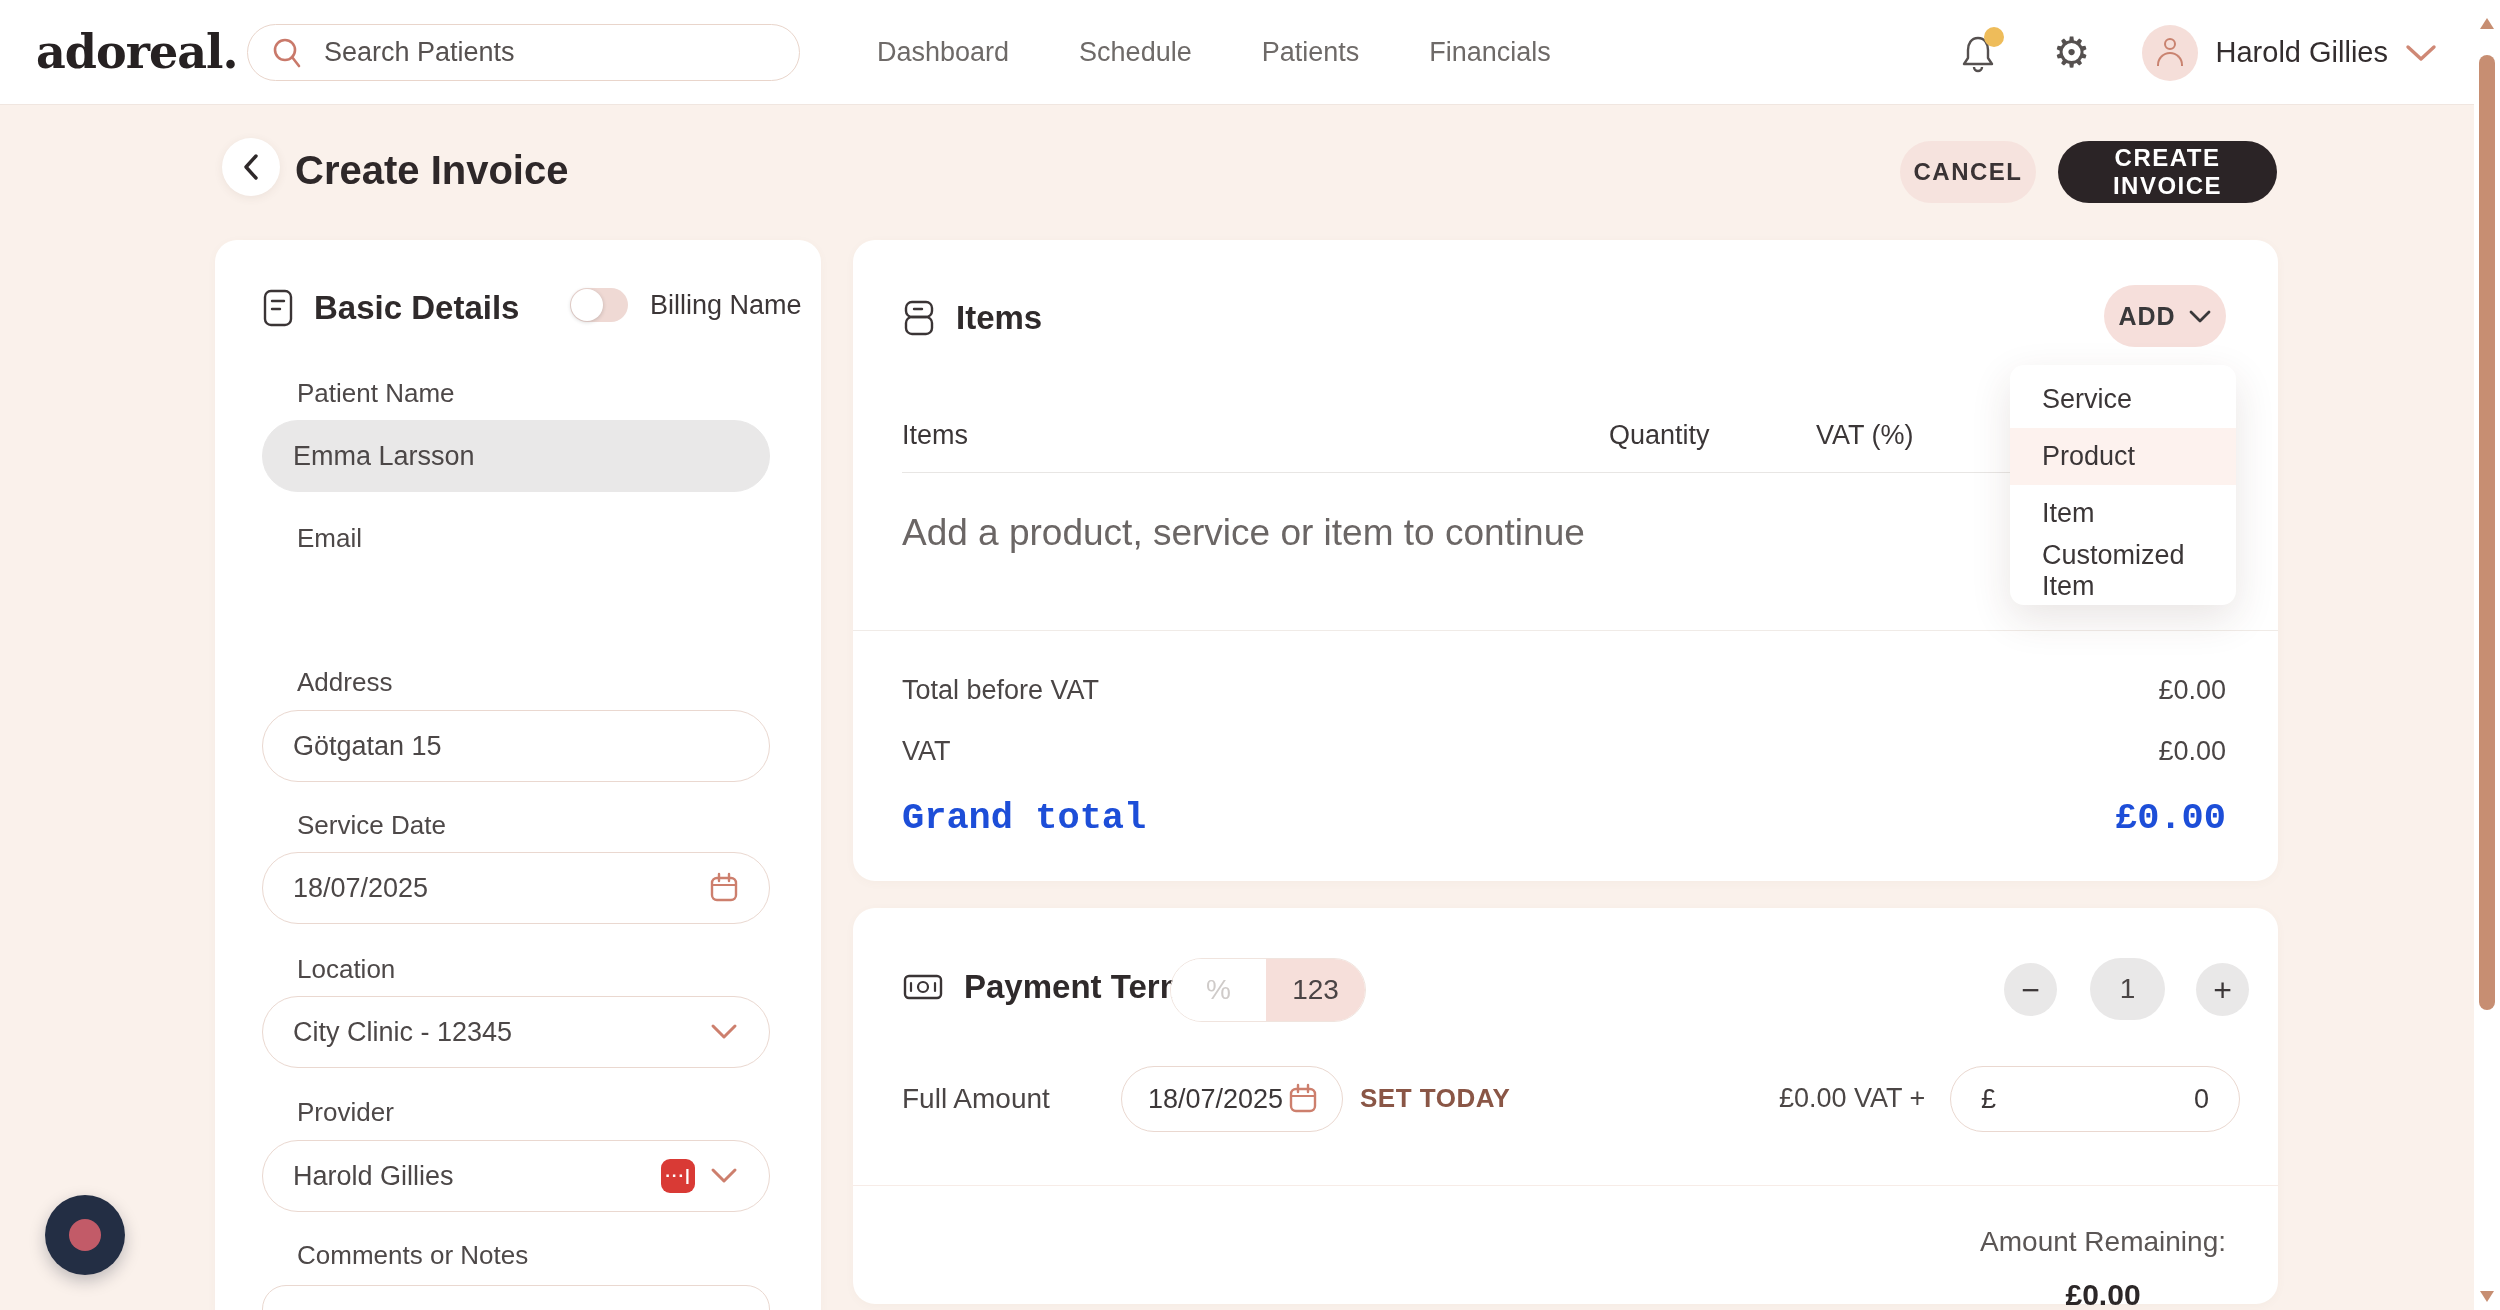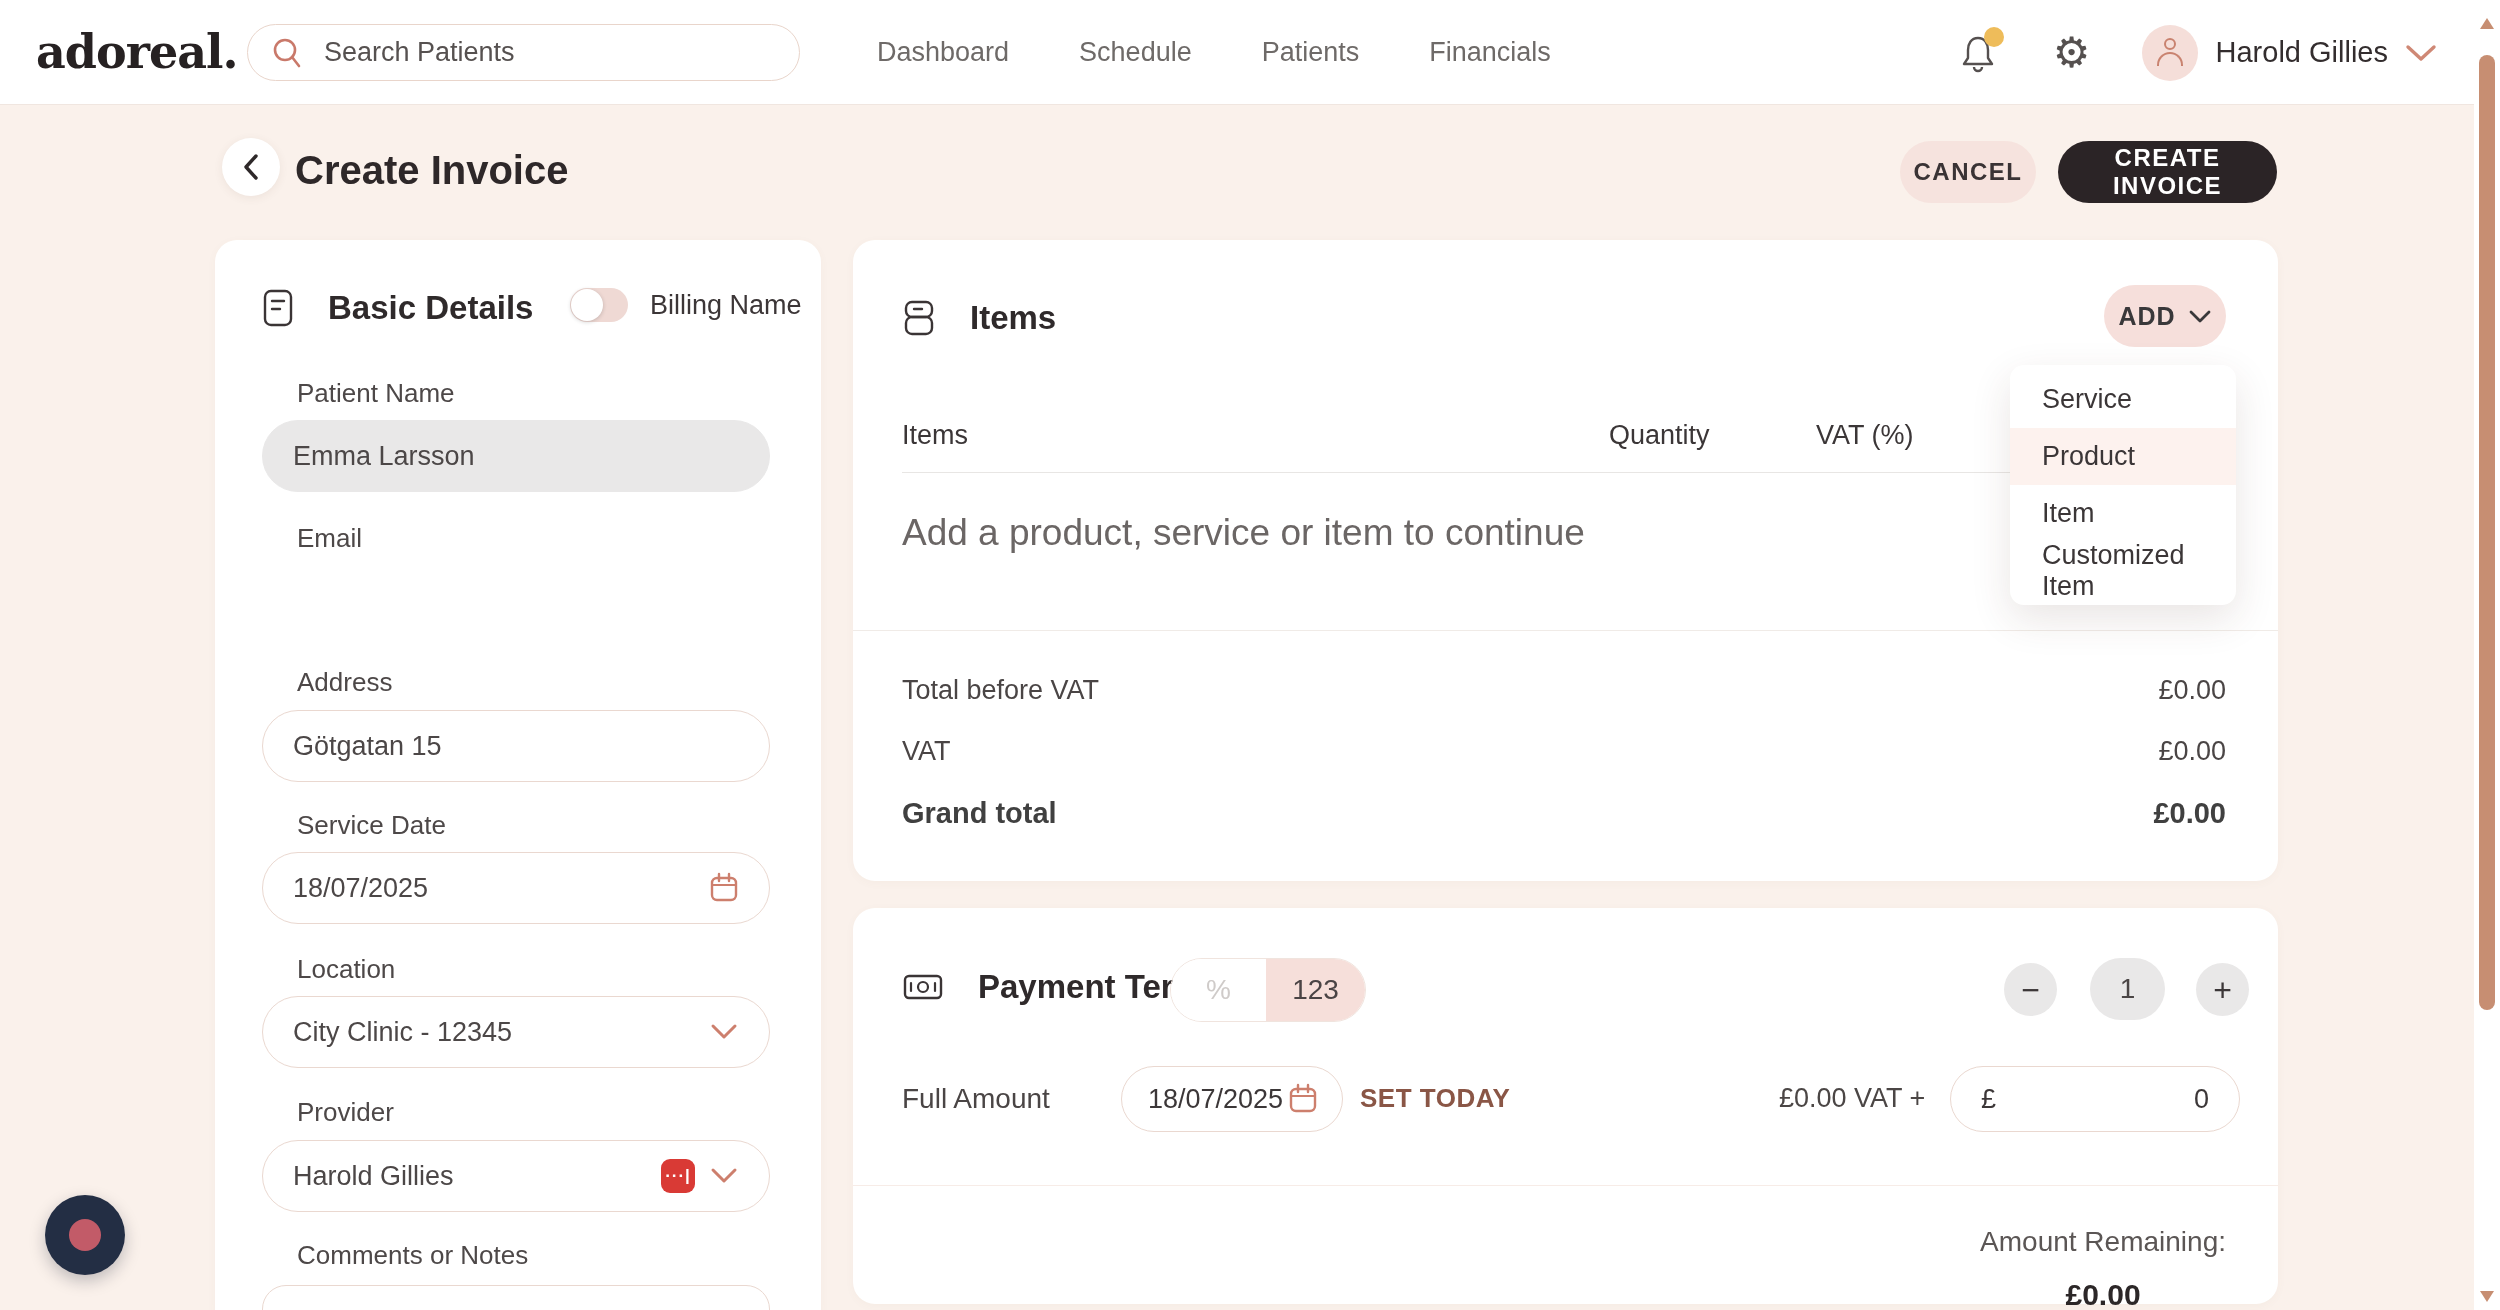--- a/index.html
+++ b/index.html
@@ -42,21 +42,21 @@
   .back-btn { position:absolute; left:222px; top:138px; width:58px; height:58px; border-radius:50%; background:#ffffff; box-shadow:0 2px 10px rgba(90,60,50,.08); display:flex; align-items:center; justify-content:center; cursor:pointer; z-index:5; }
   .page-title { position:absolute; left:295px; top:148px; font-size:40px; font-weight:700; color:#2e2829; z-index:5; }
   .btn { border:none; cursor:pointer; font-family:inherit; font-weight:700; letter-spacing:1.5px; border-radius:34px; }
   .btn-cancel { position:absolute; left:1900px; top:141px; width:136px; height:62px; background:#f6e3de; color:#3a3335; font-size:24px; z-index:5; }
   .btn-create { position:absolute; left:2058px; top:141px; width:219px; height:62px; background:#2b2426; color:#ffffff; font-size:24px; z-index:5; }
   
   .card { position:absolute; background:#ffffff; border-radius:22px; box-shadow:0 2px 10px rgba(120,90,75,.04); }
   .card-basic   { left:215px; top:240px; width:606px; height:1090px; }
   .card-items   { left:853px; top:240px; width:1425px; height:641px; }
   .card-payment { left:853px; top:908px; width:1425px; height:396px; }
-  .sect-head { position:absolute; display:flex; align-items:center; gap:34px; }
+  .sect-head { position:absolute; display:flex; align-items:center; gap:20px; }
   .sect-title { font-size:33px; font-weight:700; color:#2f2a2b; }
   
   .field-label { position:absolute; left:82px; font-size:26px; color:#4d4848; }
   .pill-input {
     position:absolute; left:47px; width:508px; height:72px;
     border:1.5px solid #ead8d0; border-radius:36px; background:#fff;
     display:flex; align-items:center; padding:0 30px; gap:14px;
   }
   .pill-input input { border:none; outline:none; background:transparent; font-size:27px; color:#4c4747; width:100%; font-family:inherit; }
   .pill-input.disabled { background:#e9e8e8; border-color:#e9e8e8; }
@@ -69,21 +69,21 @@
   .provider-badge { width:34px; height:34px; border-radius:9px; background:#d93a35; color:#fff; display:flex; align-items:center; justify-content:center; font-size:17px; font-weight:700; letter-spacing:1px; }
   textarea.notes { position:absolute; left:47px; top:1045px; width:508px; height:70px; border:1.5px solid #ead8d0; border-radius:24px; background:#fff; resize:none; outline:none; font-family:inherit; font-size:26px; padding:18px 28px; color:#4c4747; }
   
   .add-btn { position:absolute; right:52px; top:45px; width:122px; height:62px; border-radius:31px; background:#f6dfdb; border:none; cursor:pointer; display:flex; align-items:center; justify-content:center; gap:12px; font-family:inherit; font-size:25px; font-weight:700; letter-spacing:1px; color:#39383a; }
   .tbl-head { position:absolute; top:180px; font-size:27px; color:#3b3637; }
   .tbl-divider { position:absolute; left:49px; right:49px; top:232px; height:1px; background:#e8e6e4; }
   .empty-msg { position:absolute; left:49px; top:272px; font-size:37px; color:#6b6665; }
   .sect-divider { position:absolute; left:0; right:0; top:390px; height:1px; background:#f0ebe7; }
   .total-row { position:absolute; left:49px; right:52px; display:flex; justify-content:space-between; align-items:center; }
   .total-label, .total-value { font-size:27px; color:#4a4545; }
-  .total-row.grand .total-label, .total-row.grand .total-value { font-weight:700; font-size:29px; color:#404040; }
+  .total-row.grand .total-label, .total-row.grand .total-value { font-weight:700; font-size:37px; color:#1d4ed8;font-family:Liberation Mono, monospace; }
   
   .add-menu { position:absolute; left:2010px; top:365px; width:226px; height:240px; background:#ffffff; border-radius:14px; box-shadow:0 14px 40px rgba(70,45,35,.12); z-index:30; overflow:hidden; padding:6px 0; }
   .menu-item { height:57px; display:flex; align-items:center; padding:0 32px; font-size:27px; color:#3b3637; cursor:pointer; }
   .menu-item.highlight { background:#fdf2ee; }
   
   .seg { position:absolute; left:317px; top:50px; width:196px; height:64px; border-radius:32px; overflow:hidden; display:flex; border:1.5px solid #f0e4de; }
   .seg-left { width:96px; background:#ffffff; display:flex; align-items:center; justify-content:center; font-size:28px; color:#cfcbc9; cursor:pointer; }
   .seg-right { width:100px; background:#f6dfda; display:flex; align-items:center; justify-content:center; font-size:28px; color:#4a4445; cursor:pointer; }
   .stepper-btn { position:absolute; top:55px; width:53px; height:53px; border-radius:50%; background:#e9e8e8; border:none; font-size:32px; color:#3c3738; cursor:pointer; line-height:1; }
   .stepper-val { position:absolute; top:50px; left:1237px; width:75px; height:62px; border-radius:31px; background:#e9e8e8; display:flex; align-items:center; justify-content:center; font-size:28px; color:#4a4545; }

